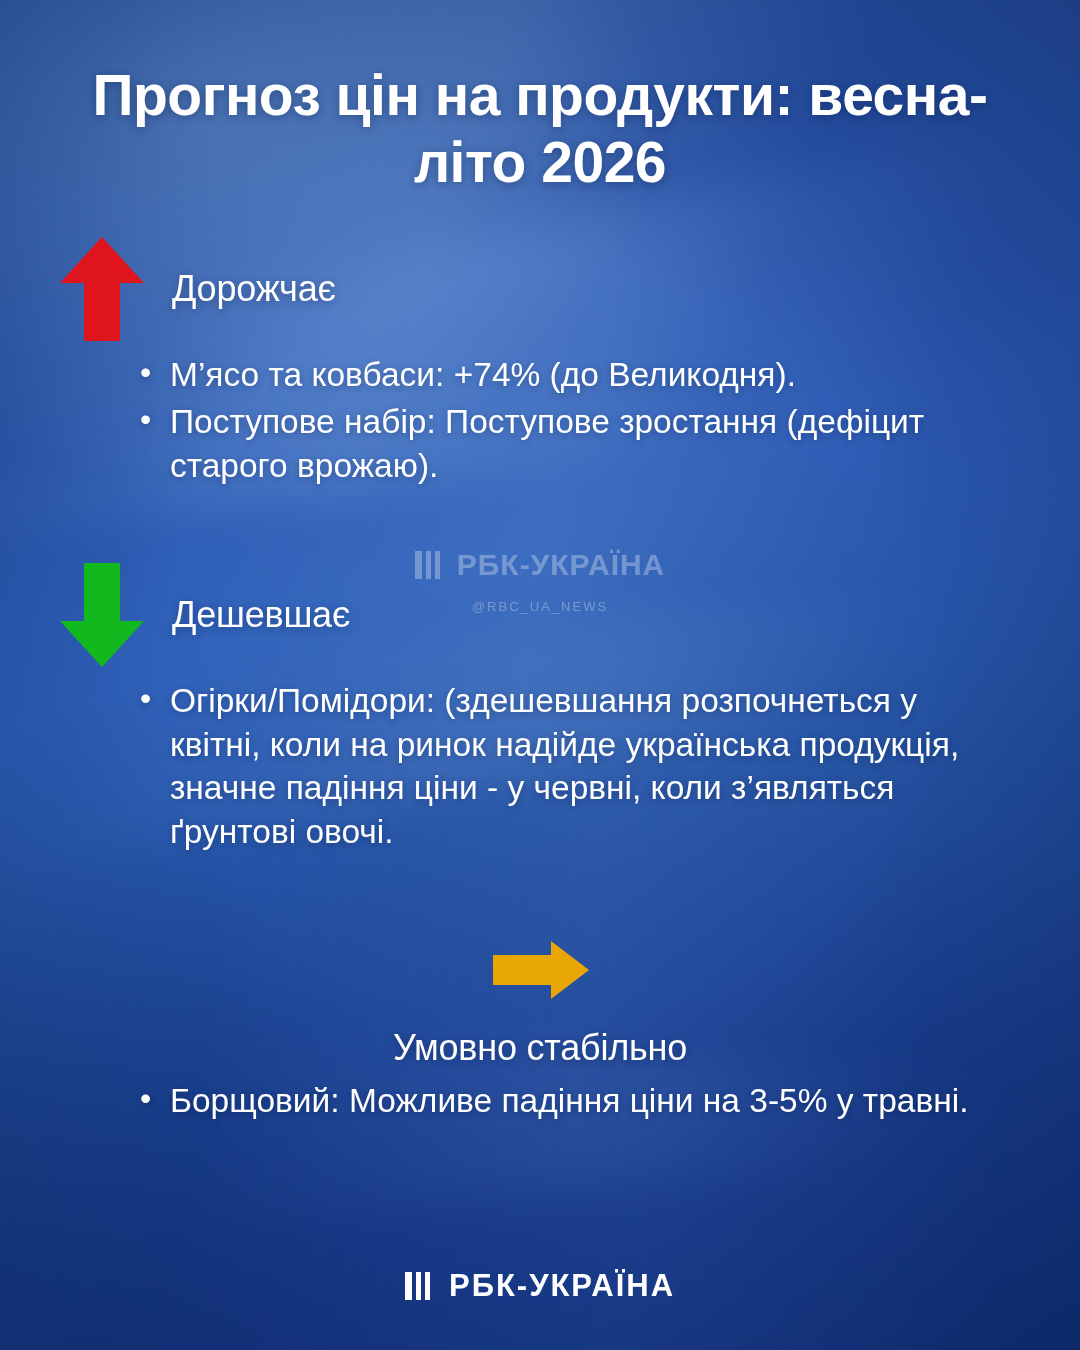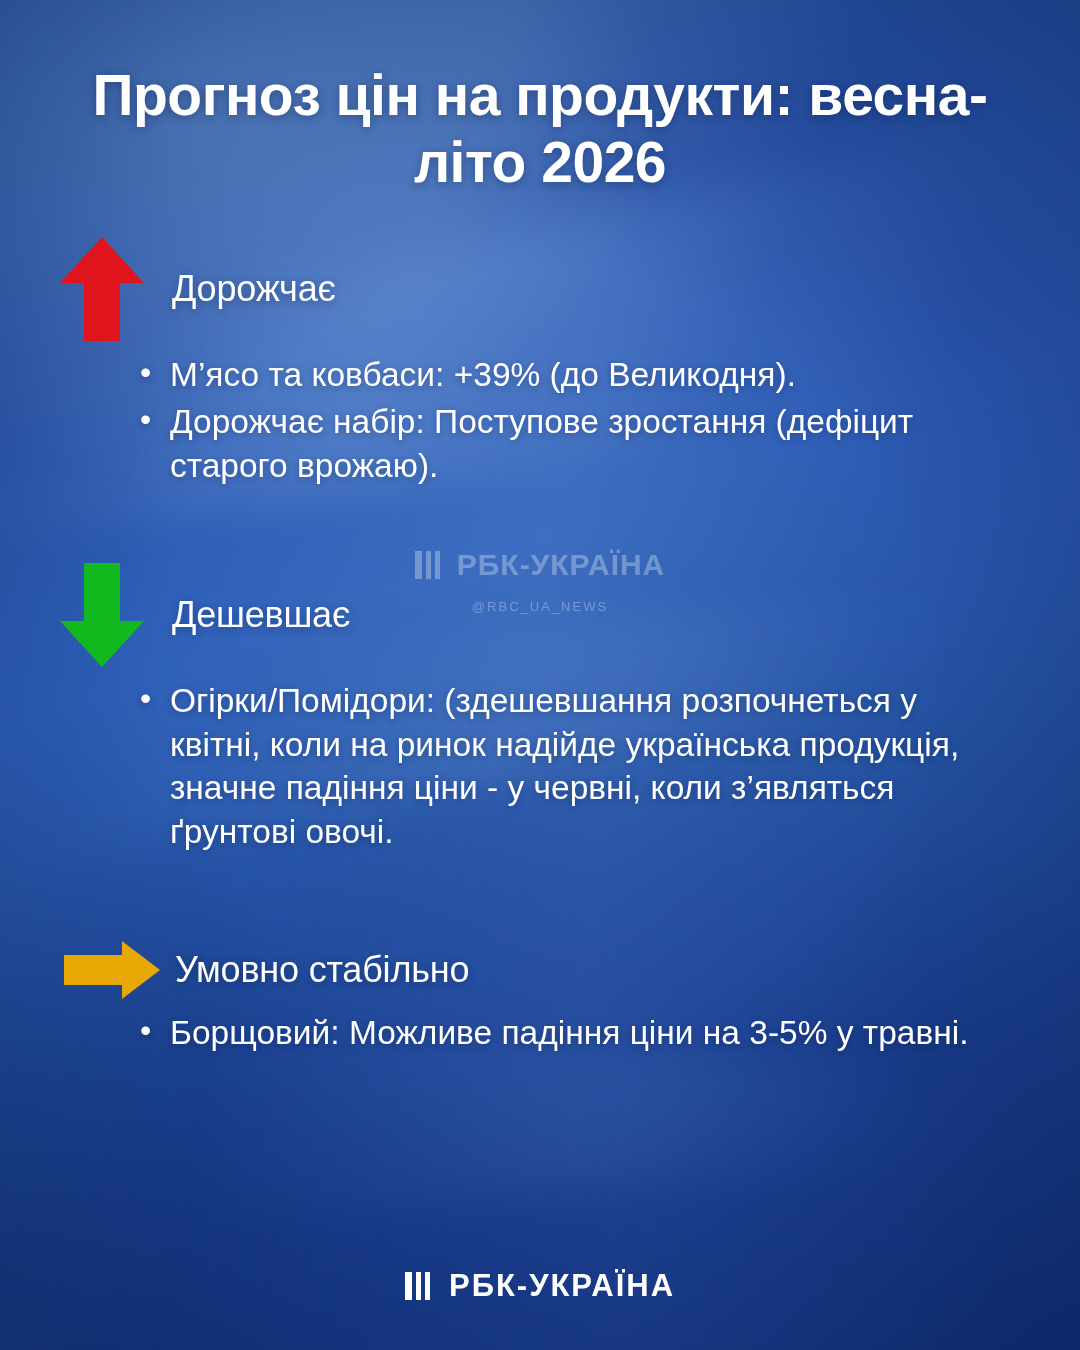--- a/index.html
+++ b/index.html
@@ -137,21 +137,21 @@
     font-size: 32px;
     line-height: 1.30;
     color: #ffffff;
   }
   .bullets b { font-weight: normal; }
 
   .up-section { margin-top: 38px; }
   .down-section { margin-top: 74px; }
   .stable-section { margin-top: 86px; }
 
-  .stable-header { gap: 11px; }
+  .stable-header { gap: 26px; flex-direction: column; }
   .arrow-right-wrap {
     flex: 0 0 auto;
     width: 104px;
     height: 62px;
     margin-left: 2px;
   }
 
   .watermark {
     position: absolute;
     z-index: 4;
@@ -233,24 +233,24 @@
       <div class="section-header">
         <span class="arrow">
           <svg viewBox="0 0 88 108" width="88" height="108" aria-hidden="true">
             <polygon points="44,2 86,48 62,48 62,106 26,106 26,48 2,48" fill="#e0141c"></polygon>
           </svg>
         </span>
         <span class="section-title">Дорожчає</span>
       </div>
       <ul class="bullets">
         <li>
-          <b>М’ясо та ковбаси:</b><span> +39% (до Великодня).</span>
-        </li>
-        <li>
-          <b>Дорожчає набір:</b><span> Поступове зростання (дефіцит старого врожаю).</span>
+          <b>М’ясо та ковбаси:</b><span> +74% (до Великодня).</span>
+        </li>
+        <li>
+          <b>Поступове набір:</b><span> Поступове зростання (дефіцит старого врожаю).</span>
         </li>
       </ul>
     </div>
 
     <div class="section down-section">
       <div class="section-header">
         <span class="arrow">
           <svg viewBox="0 0 88 108" width="88" height="108" aria-hidden="true">
             <polygon points="26,2 62,2 62,60 86,60 44,106 2,60 26,60" fill="#11b81e"></polygon>
           </svg>

